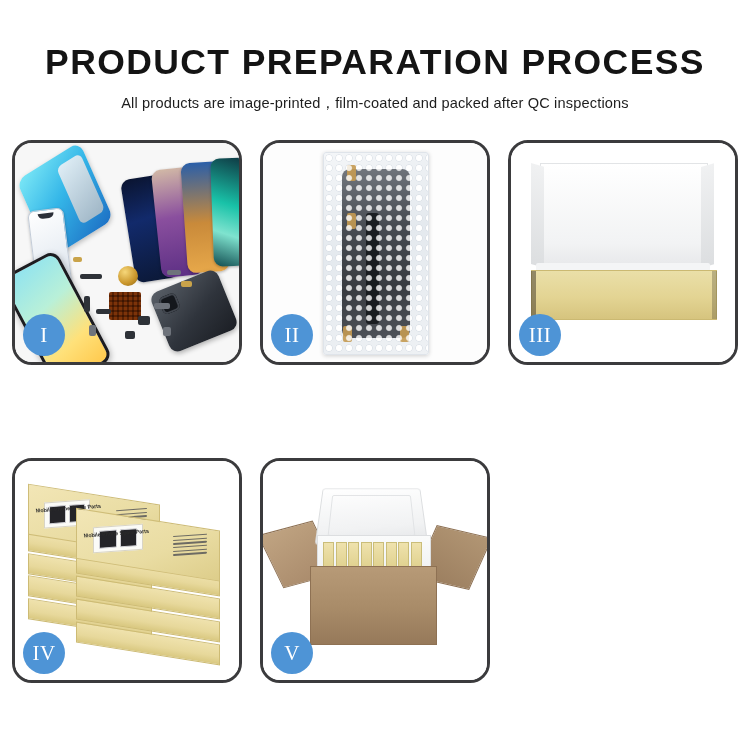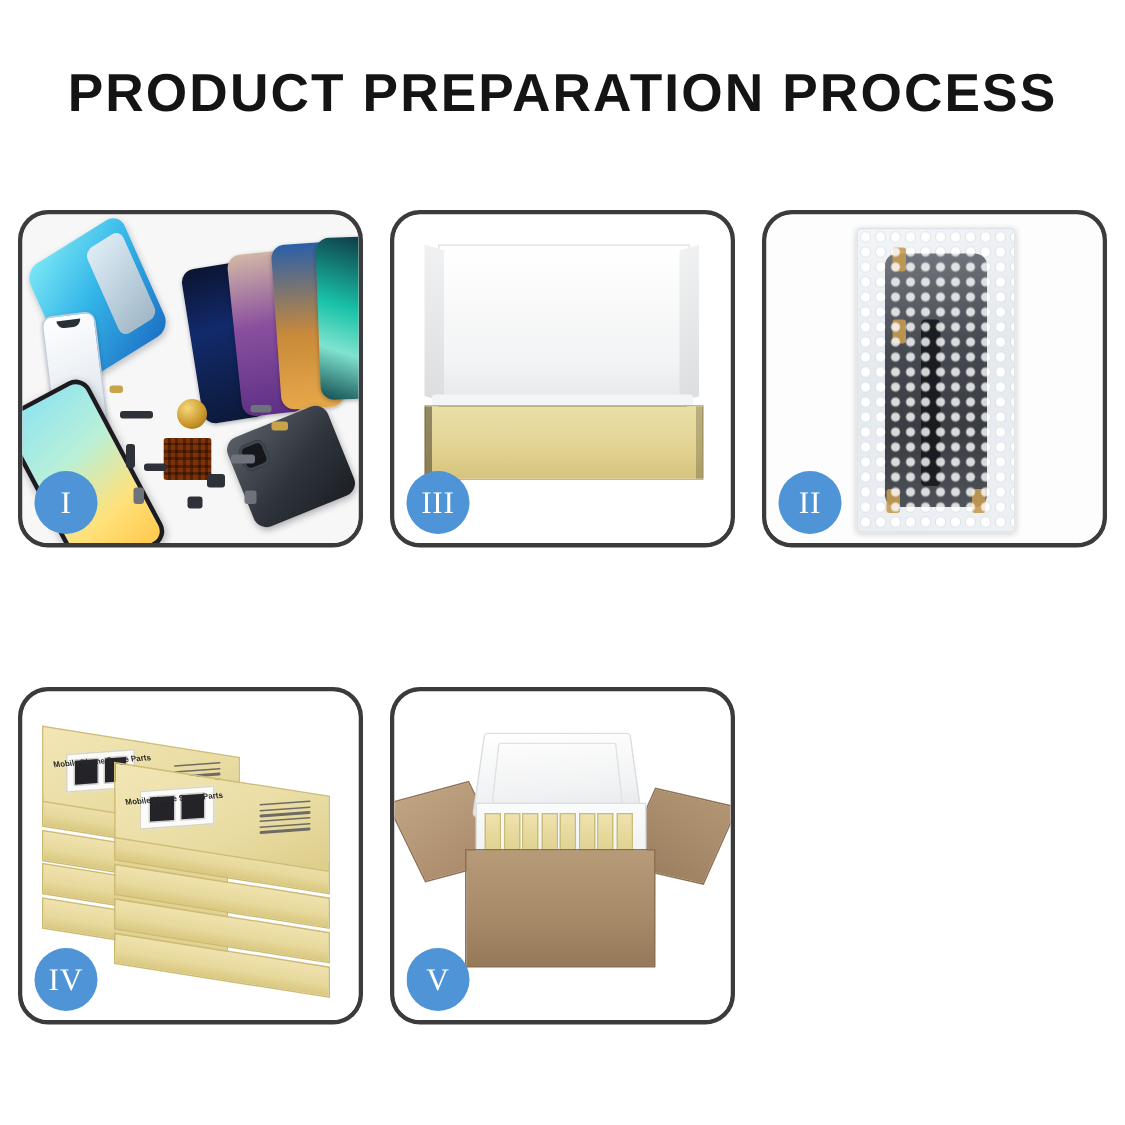--- a/index.html
+++ b/index.html
@@ -312,20 +312,21 @@
     position:absolute; width:13px; height:21px; background:#a4845f; opacity:.85; border-radius:1px;
   }
 </style>
 </head>
 <body>
 
 <div id="root">
 
   <div class="header">
     <h1 class="title">PRODUCT PREPARATION PROCESS</h1>
+    <p class="subtitle">All products are image-printed，film-coated and packed after QC inspections</p>
   </div>
 
   <div class="grid">
 
     <div class="panel">
       <div class="panel-inner p1">
         <div class="protector"></div>
         <div class="fan">
           <div class="ph ph-a"></div>
           <div class="ph ph-b"></div>
@@ -346,47 +347,47 @@
         <div class="part" style="left:55%;top:79%;width:12px;height:9px;"></div>
         <div class="part lt" style="left:62%;top:73%;width:16px;height:6px;"></div>
         <div class="part" style="left:49%;top:86%;width:10px;height:8px;"></div>
         <div class="part lt" style="left:66%;top:84%;width:8px;height:9px;"></div>
         <div class="part gold" style="left:26%;top:52%;width:9px;height:5px;"></div>
       </div>
       <div class="badge">I</div>
     </div>
 
     <div class="panel">
-      <div class="panel-inner p3">
-        <div class="box3-lid"></div>
-        <div class="box3-lid-l"></div>
-        <div class="box3-lid-r"></div>
-        <div class="box3-inner-white"></div>
-        <div class="box3-fill"></div>
-        <div class="box3-base"></div>
-      </div>
-      <div class="badge">III</div>
-    </div>
-
-    <div class="panel">
       <div class="panel-inner p2">
         <div class="bag">
           <div class="bag-part"></div>
           <div class="bag-flex"></div>
           <div class="bag-tab" style="left:22%;top:6%;"></div>
           <div class="bag-tab" style="left:22%;top:30%;"></div>
           <div class="bag-tab" style="left:18%;bottom:6%;"></div>
           <div class="bag-tab" style="right:18%;bottom:6%;"></div>
           <div class="bubble-overlay"></div>
         </div>
       </div>
       <div class="badge">II</div>
     </div>
 
     <div class="panel">
+      <div class="panel-inner p3">
+        <div class="box3-lid"></div>
+        <div class="box3-lid-l"></div>
+        <div class="box3-lid-r"></div>
+        <div class="box3-inner-white"></div>
+        <div class="box3-fill"></div>
+        <div class="box3-base"></div>
+      </div>
+      <div class="badge">III</div>
+    </div>
+
+    <div class="panel">
       <div class="panel-inner p4">
         <div class="stack">
 
           <div class="sbox" style="left:0%;  top:30%; width:62%; height:11%; transform: skewY(9deg);"></div>
           <div class="sbox" style="left:0%;  top:43%; width:62%; height:11%; transform: skewY(9deg);"></div>
           <div class="sbox" style="left:0%;  top:56%; width:62%; height:11%; transform: skewY(9deg);"></div>
           <div class="sbox" style="left:0%;  top:69%; width:62%; height:11%; transform: skewY(9deg);"></div>
 
           <div class="sbox" style="left:24%; top:44%; width:72%; height:11%; transform: skewY(9deg);"></div>
           <div class="sbox" style="left:24%; top:57%; width:72%; height:11%; transform: skewY(9deg);"></div>

